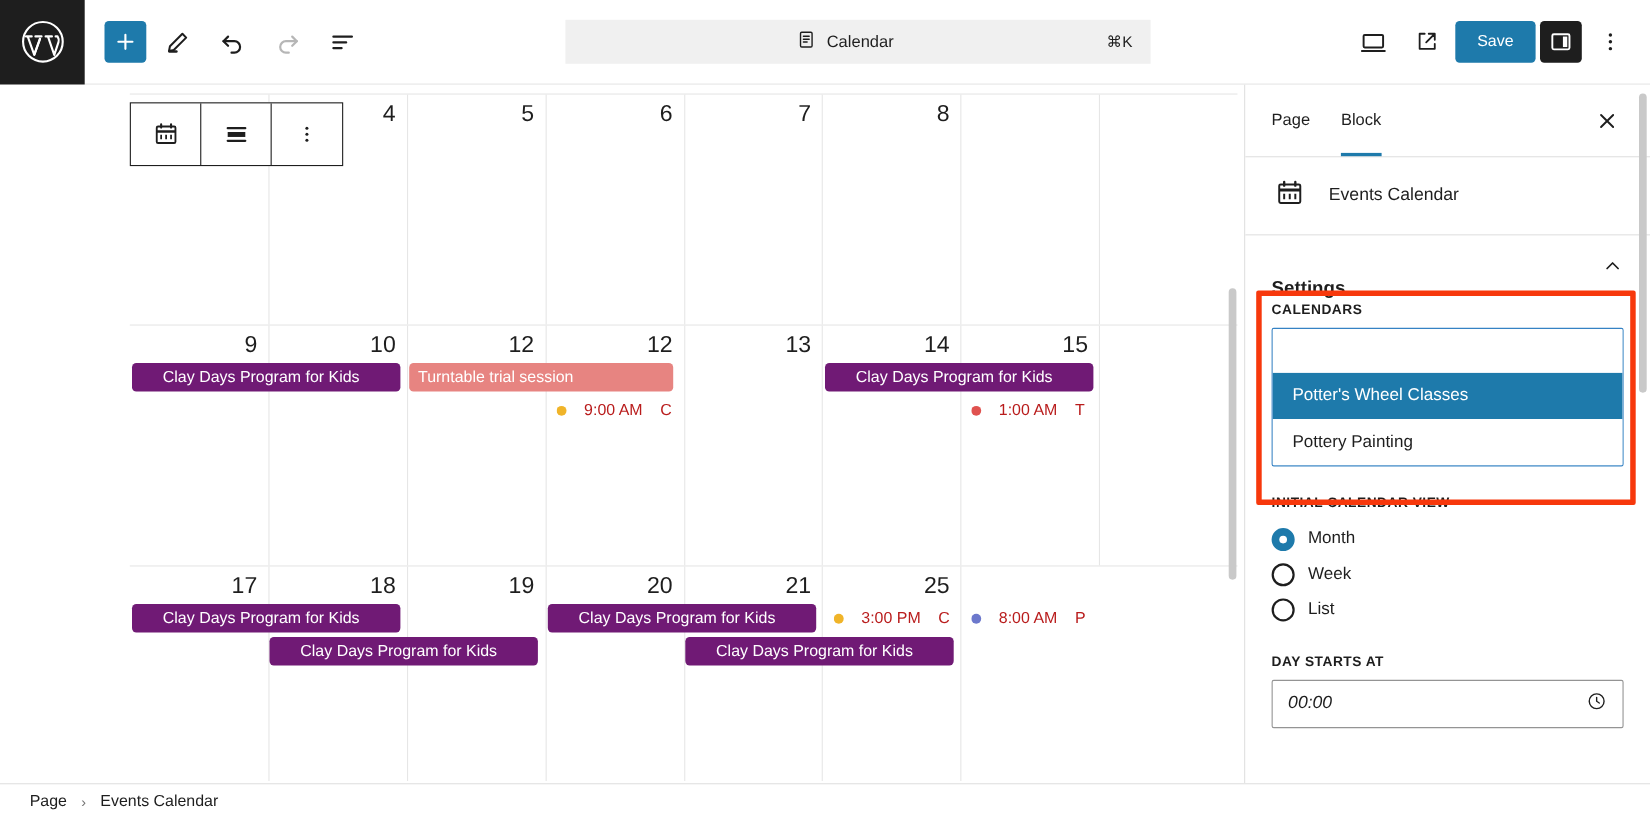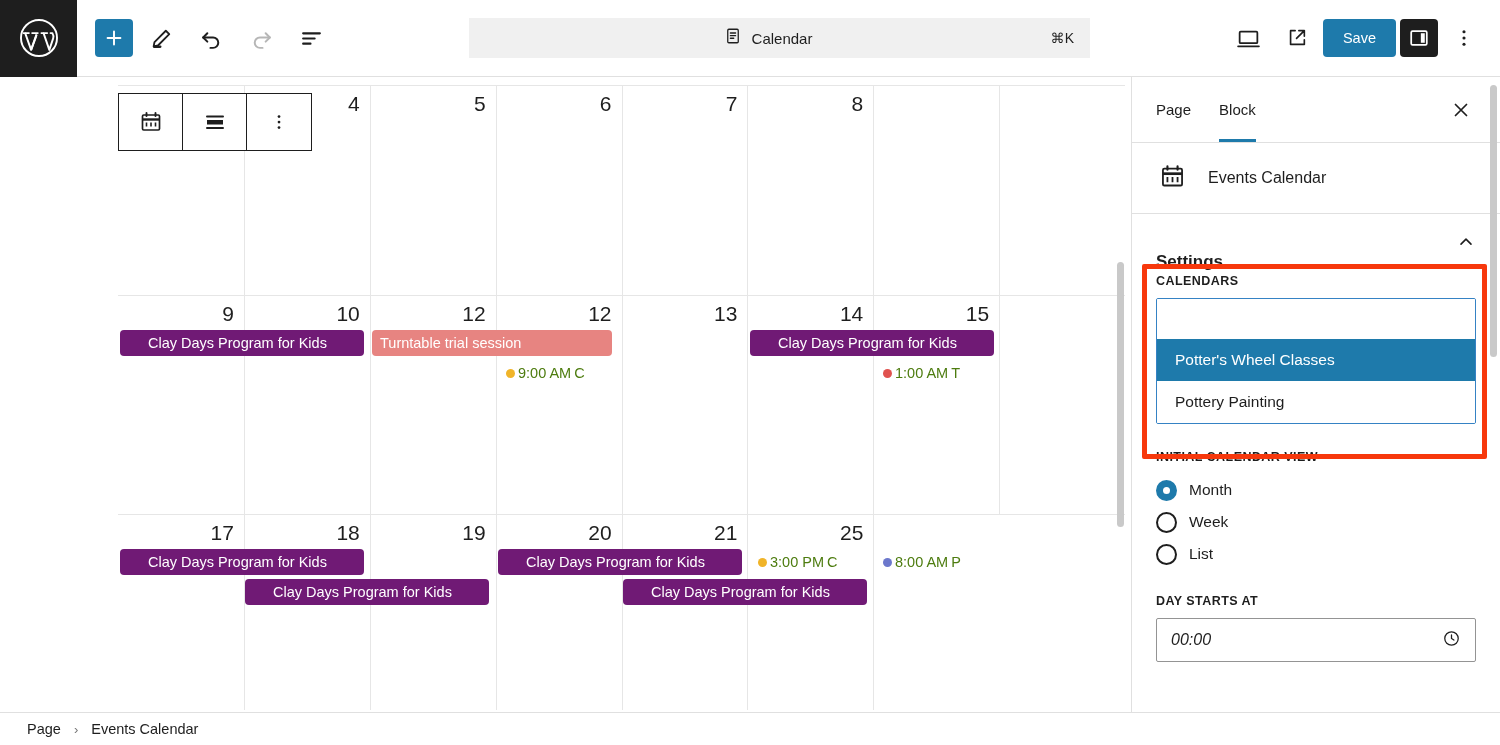--- a/index.html
+++ b/index.html
@@ -24,21 +24,21 @@
   .tb-btn {
     width: 44px; height: 44px; border-radius: 4px; background: transparent;
     border: none; display: flex; align-items: center; justify-content: center;
     cursor: pointer;
   }
   .tb-btn.add { background: #1e7aab; border-radius: 4px; width: 38px; height: 38px; }
   .tb-btn.disabled { opacity: .32; cursor: default; }
 
   .cmdbar-wrap { flex: 1; display: flex; justify-content: center; }
   .cmdbar {
-    width: 621px; height: 40px; background: #f0f0f0; border-radius: 0;
+    width: 532px; height: 40px; background: #f0f0f0; border-radius: 0;
     display: flex; align-items: center; padding: 0 16px; cursor: pointer;
   }
   .cmdbar .cmd-center {
     flex: 1; display: flex; align-items: center; justify-content: center; gap: 10px;
   }
   .cmd-label { font-size: 15px; color: #1e1e1e; }
   .cmd-kbd { font-size: 14px; color: #1e1e1e; letter-spacing: .3px; }
 
   .tb-right { display: flex; align-items: center; gap: 4px; padding-right: 14px; }
   .save-btn {
@@ -75,22 +75,22 @@
   .ev-row { position: relative; height: 30px; }
   .ev {
     position: absolute; height: 26px; line-height: 26px; border-radius: 4px;
     color: #fff; font-size: 14.5px; padding: 0 8px; white-space: nowrap;
     overflow: hidden; cursor: pointer;
   }
   .ev.green { background: #701a75; padding-left: 28px; }
   .ev.red { background: #e78481; }
   .ev-time {
     position: absolute; height: 26px; line-height: 26px; font-size: 14.5px;
-    color: #4d7c0f; white-space: nowrap; overflow: hidden; cursor: pointer;
-    display: flex; align-items: center; gap: 3px;
+    color: #b91c1c; white-space: nowrap; overflow: hidden; cursor: pointer;
+    display: flex; align-items: center; gap: 16px;
   }
   .dot { width: 9px; height: 9px; border-radius: 50%; flex: 0 0 9px; }
 
   
   .block-toolbar {
     position: absolute; top: 16px; left: 0px; height: 58px;
     display: flex; border: 1px solid #1e1e1e; background: #fff; z-index: 20;
   }
   .bt-item {
     width: 64px; height: 100%; display: flex; align-items: center;

